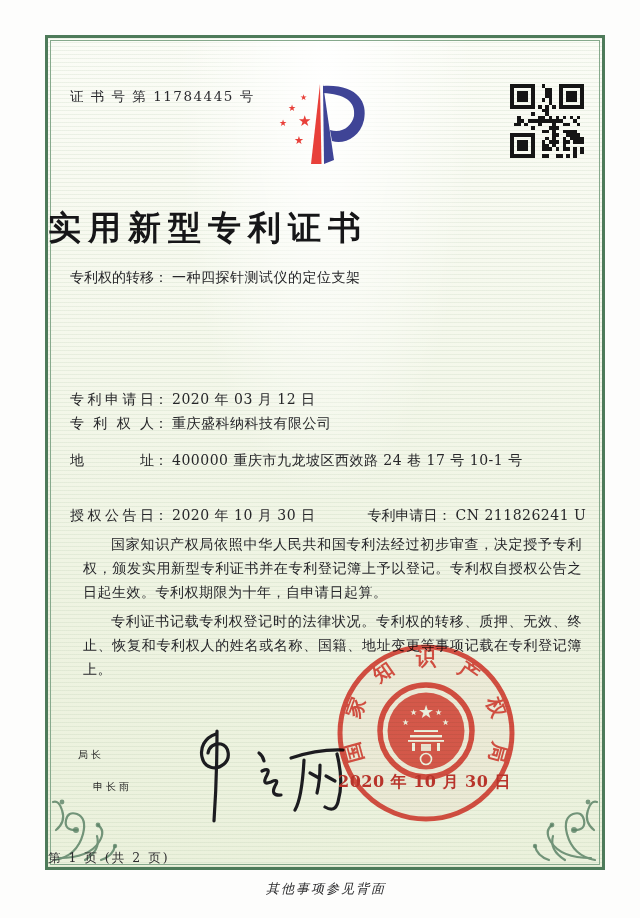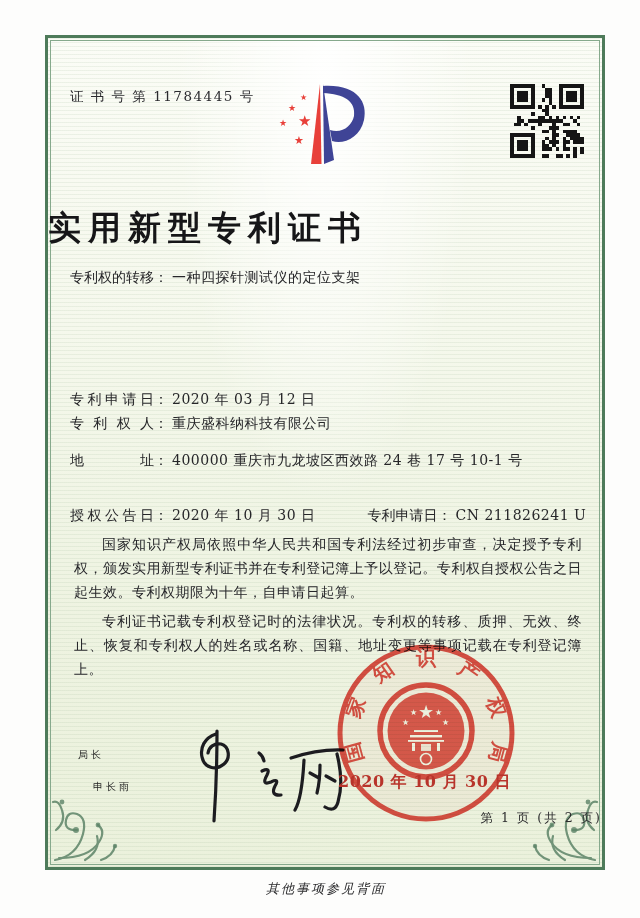--- a/index.html
+++ b/index.html
@@ -21,29 +21,29 @@
   .qr{position:absolute;right:18px;top:46px;width:74px;height:74px;}
   .title{position:absolute;left:0;top:168px;width:100%;text-align:left;
     font-size:33px;font-weight:bold;letter-spacing:7px;color:#161618;}
   .frow{position:absolute;left:22px;right:18px;font-size:14px;white-space:nowrap;color:#262629;}
   .flabel{display:inline-block;width:84px;text-align:justify;text-align-last:justify;vertical-align:top;}
   .fcolon{display:inline-block;margin:0 4px 0 0;}
   .fvalue{letter-spacing:0.5px;text-align:center;}
   .grant-pair2{margin-left:52px;}
   .paras{position:absolute;left:22px;right:20px;top:494px;font-size:14px;line-height:24px;
     text-align:justify;color:#26262a;}
-  .paras p{margin:0 0 5px 4px;text-indent:2em;letter-spacing:0.5px;}
+  .paras p{margin:0 0 5px 13px;text-indent:2em;letter-spacing:0.5px;}
   .comm{position:absolute;left:30px;font-size:10px;letter-spacing:3px;color:#222;}
   .comm-title{top:710px;}
   .comm-name{top:742px;margin-left:15px;}
   .signature{position:absolute;left:135px;top:688px;width:170px;height:102px;}
   .seal{position:absolute;left:330px;top:640px;width:192px;height:192px;mix-blend-mode:multiply;opacity:0.93;}
   .seal-date{position:absolute;left:338px;top:772px;width:180px;font-size:16px;font-weight:600;
     color:#b8342b;letter-spacing:0.5px;white-space:nowrap;}
-  .page-num{position:absolute;left:0;top:772px;width:100%;text-align:right;font-size:12.5px;
+  .page-num{position:absolute;left:0;top:812px;width:100%;text-align:left;font-size:12.5px;
     letter-spacing:2px;color:#2c2c2e;}
   .back-note{position:absolute;left:6px;top:880px;width:100%;text-align:center;font-size:13px;
     letter-spacing:2px;color:#2c2c2e;font-style:italic;}
   .flourish{position:absolute;bottom:3px;width:112px;height:104px;}
   .flourish-left{left:3px;}
   .flourish-right{right:3px;transform:scaleX(-1);}
 </style>
 </head>
 <body>
 

